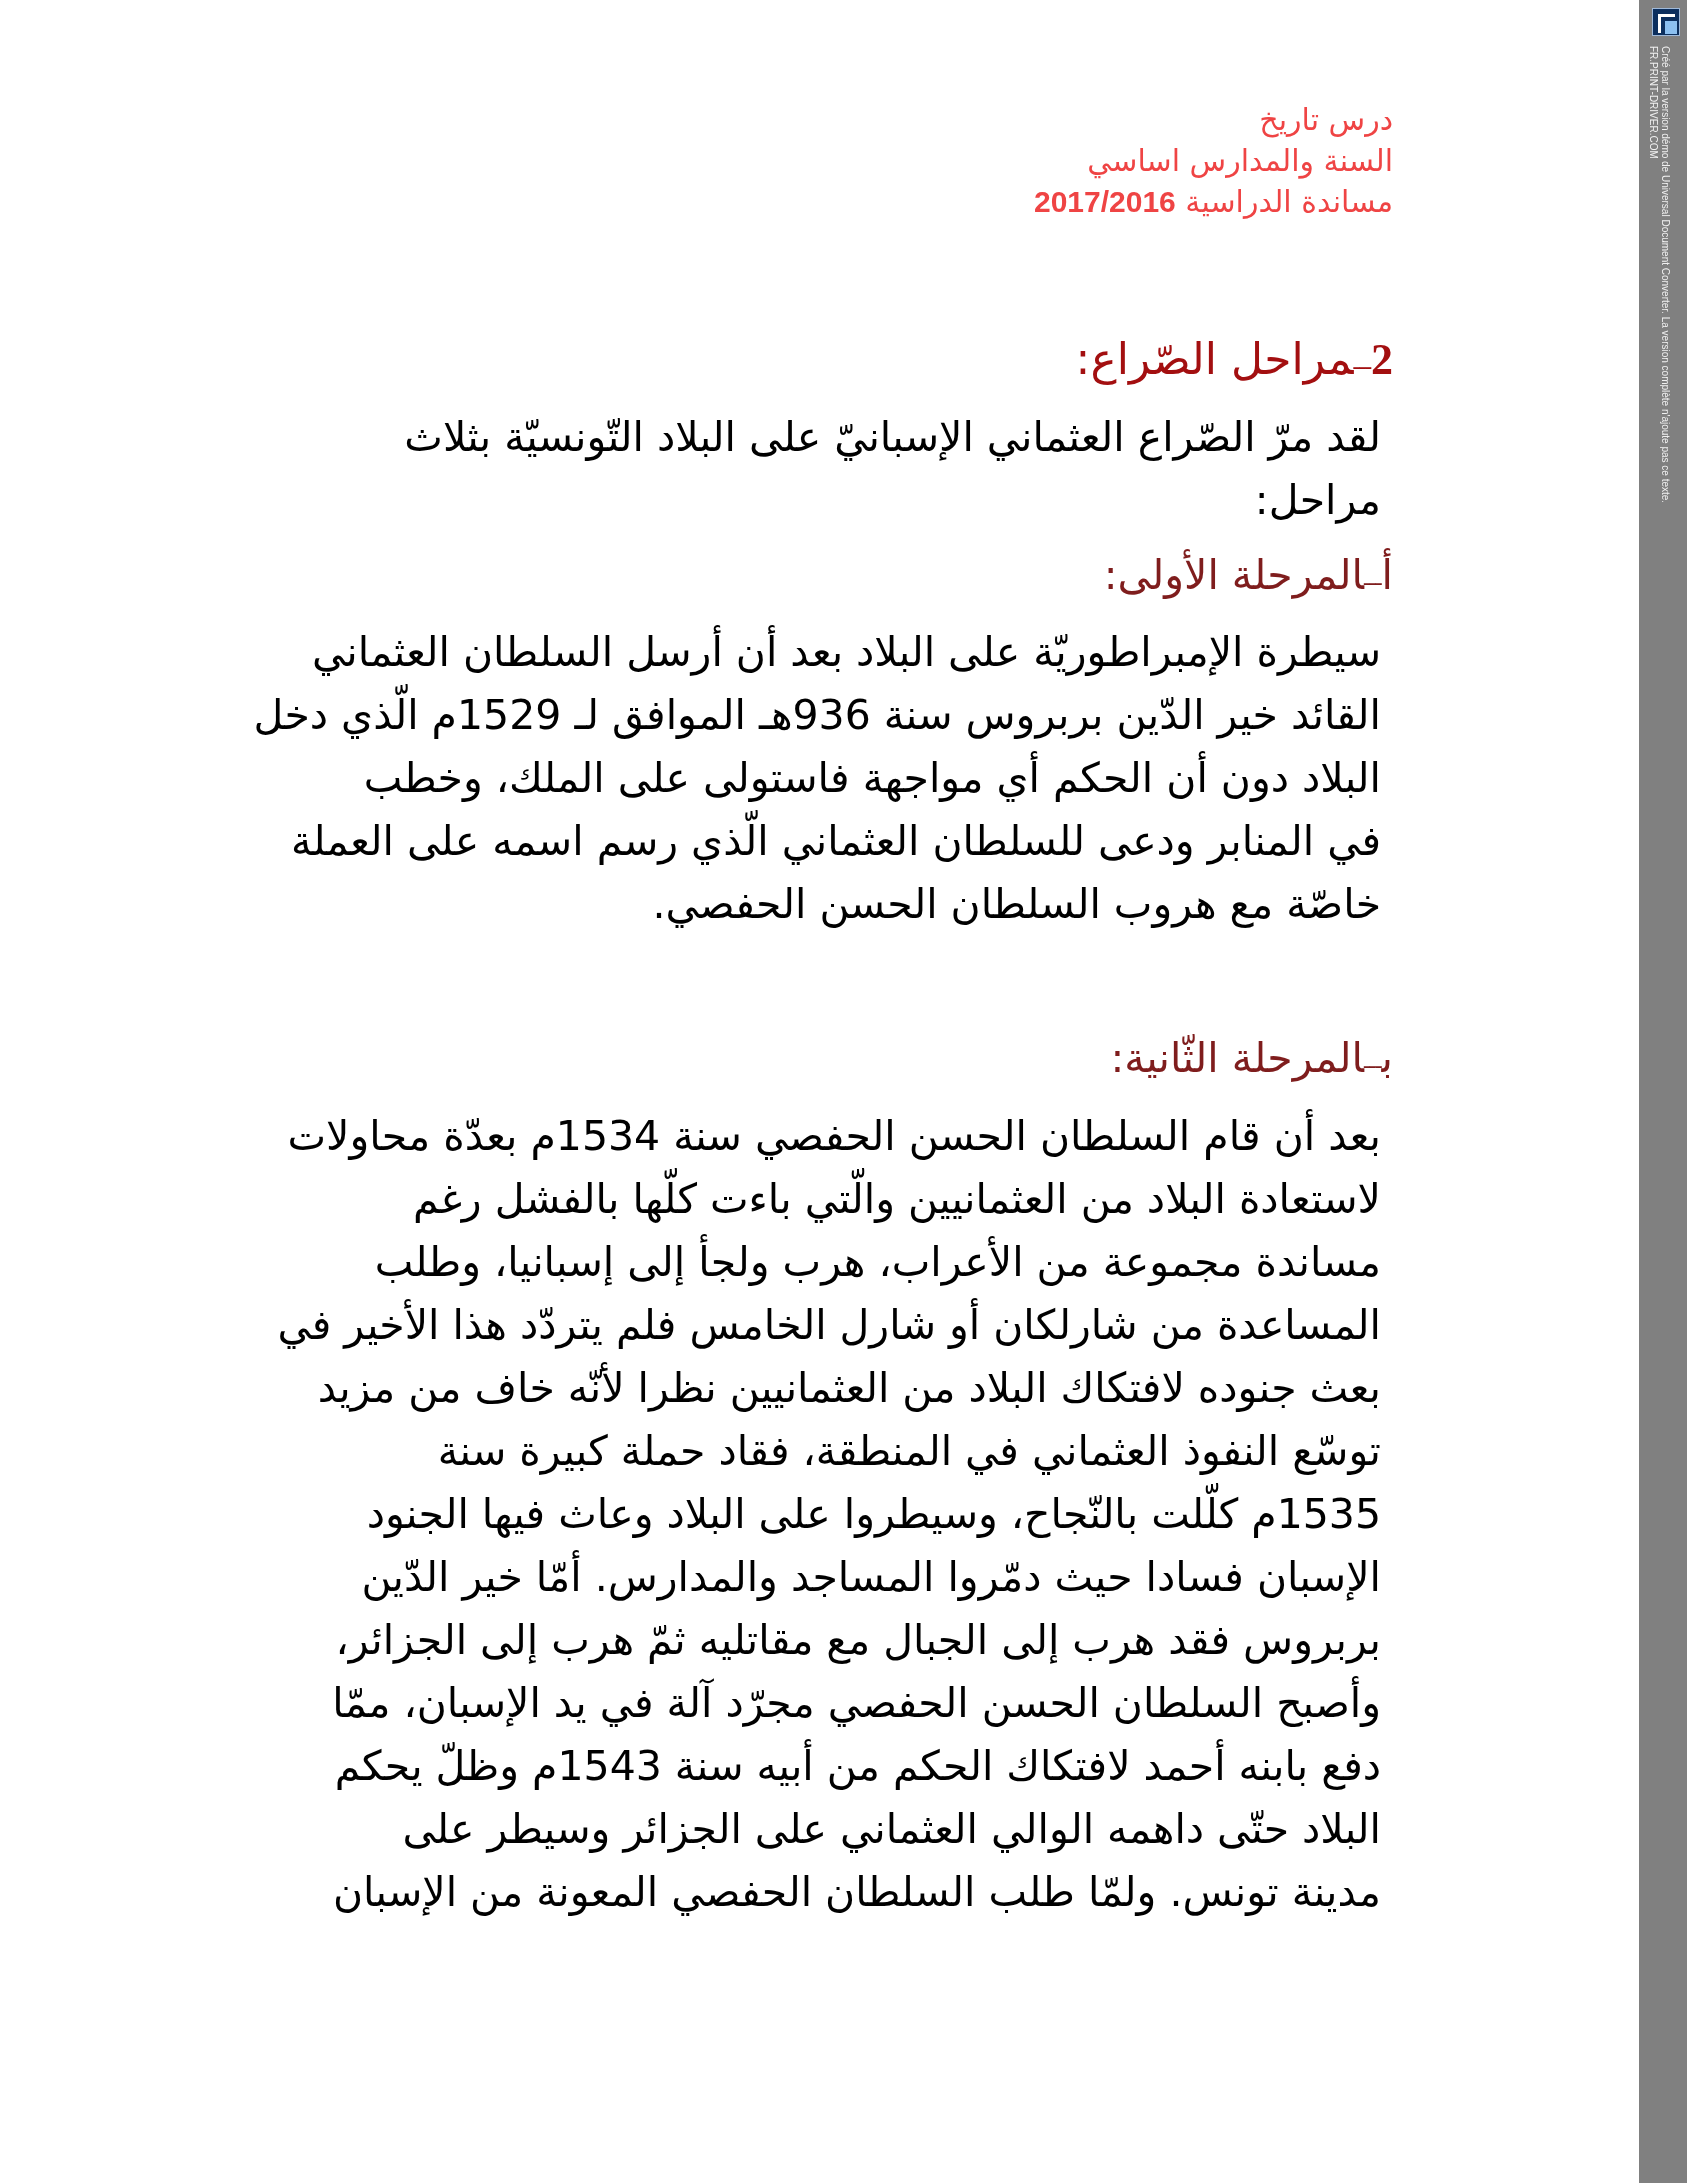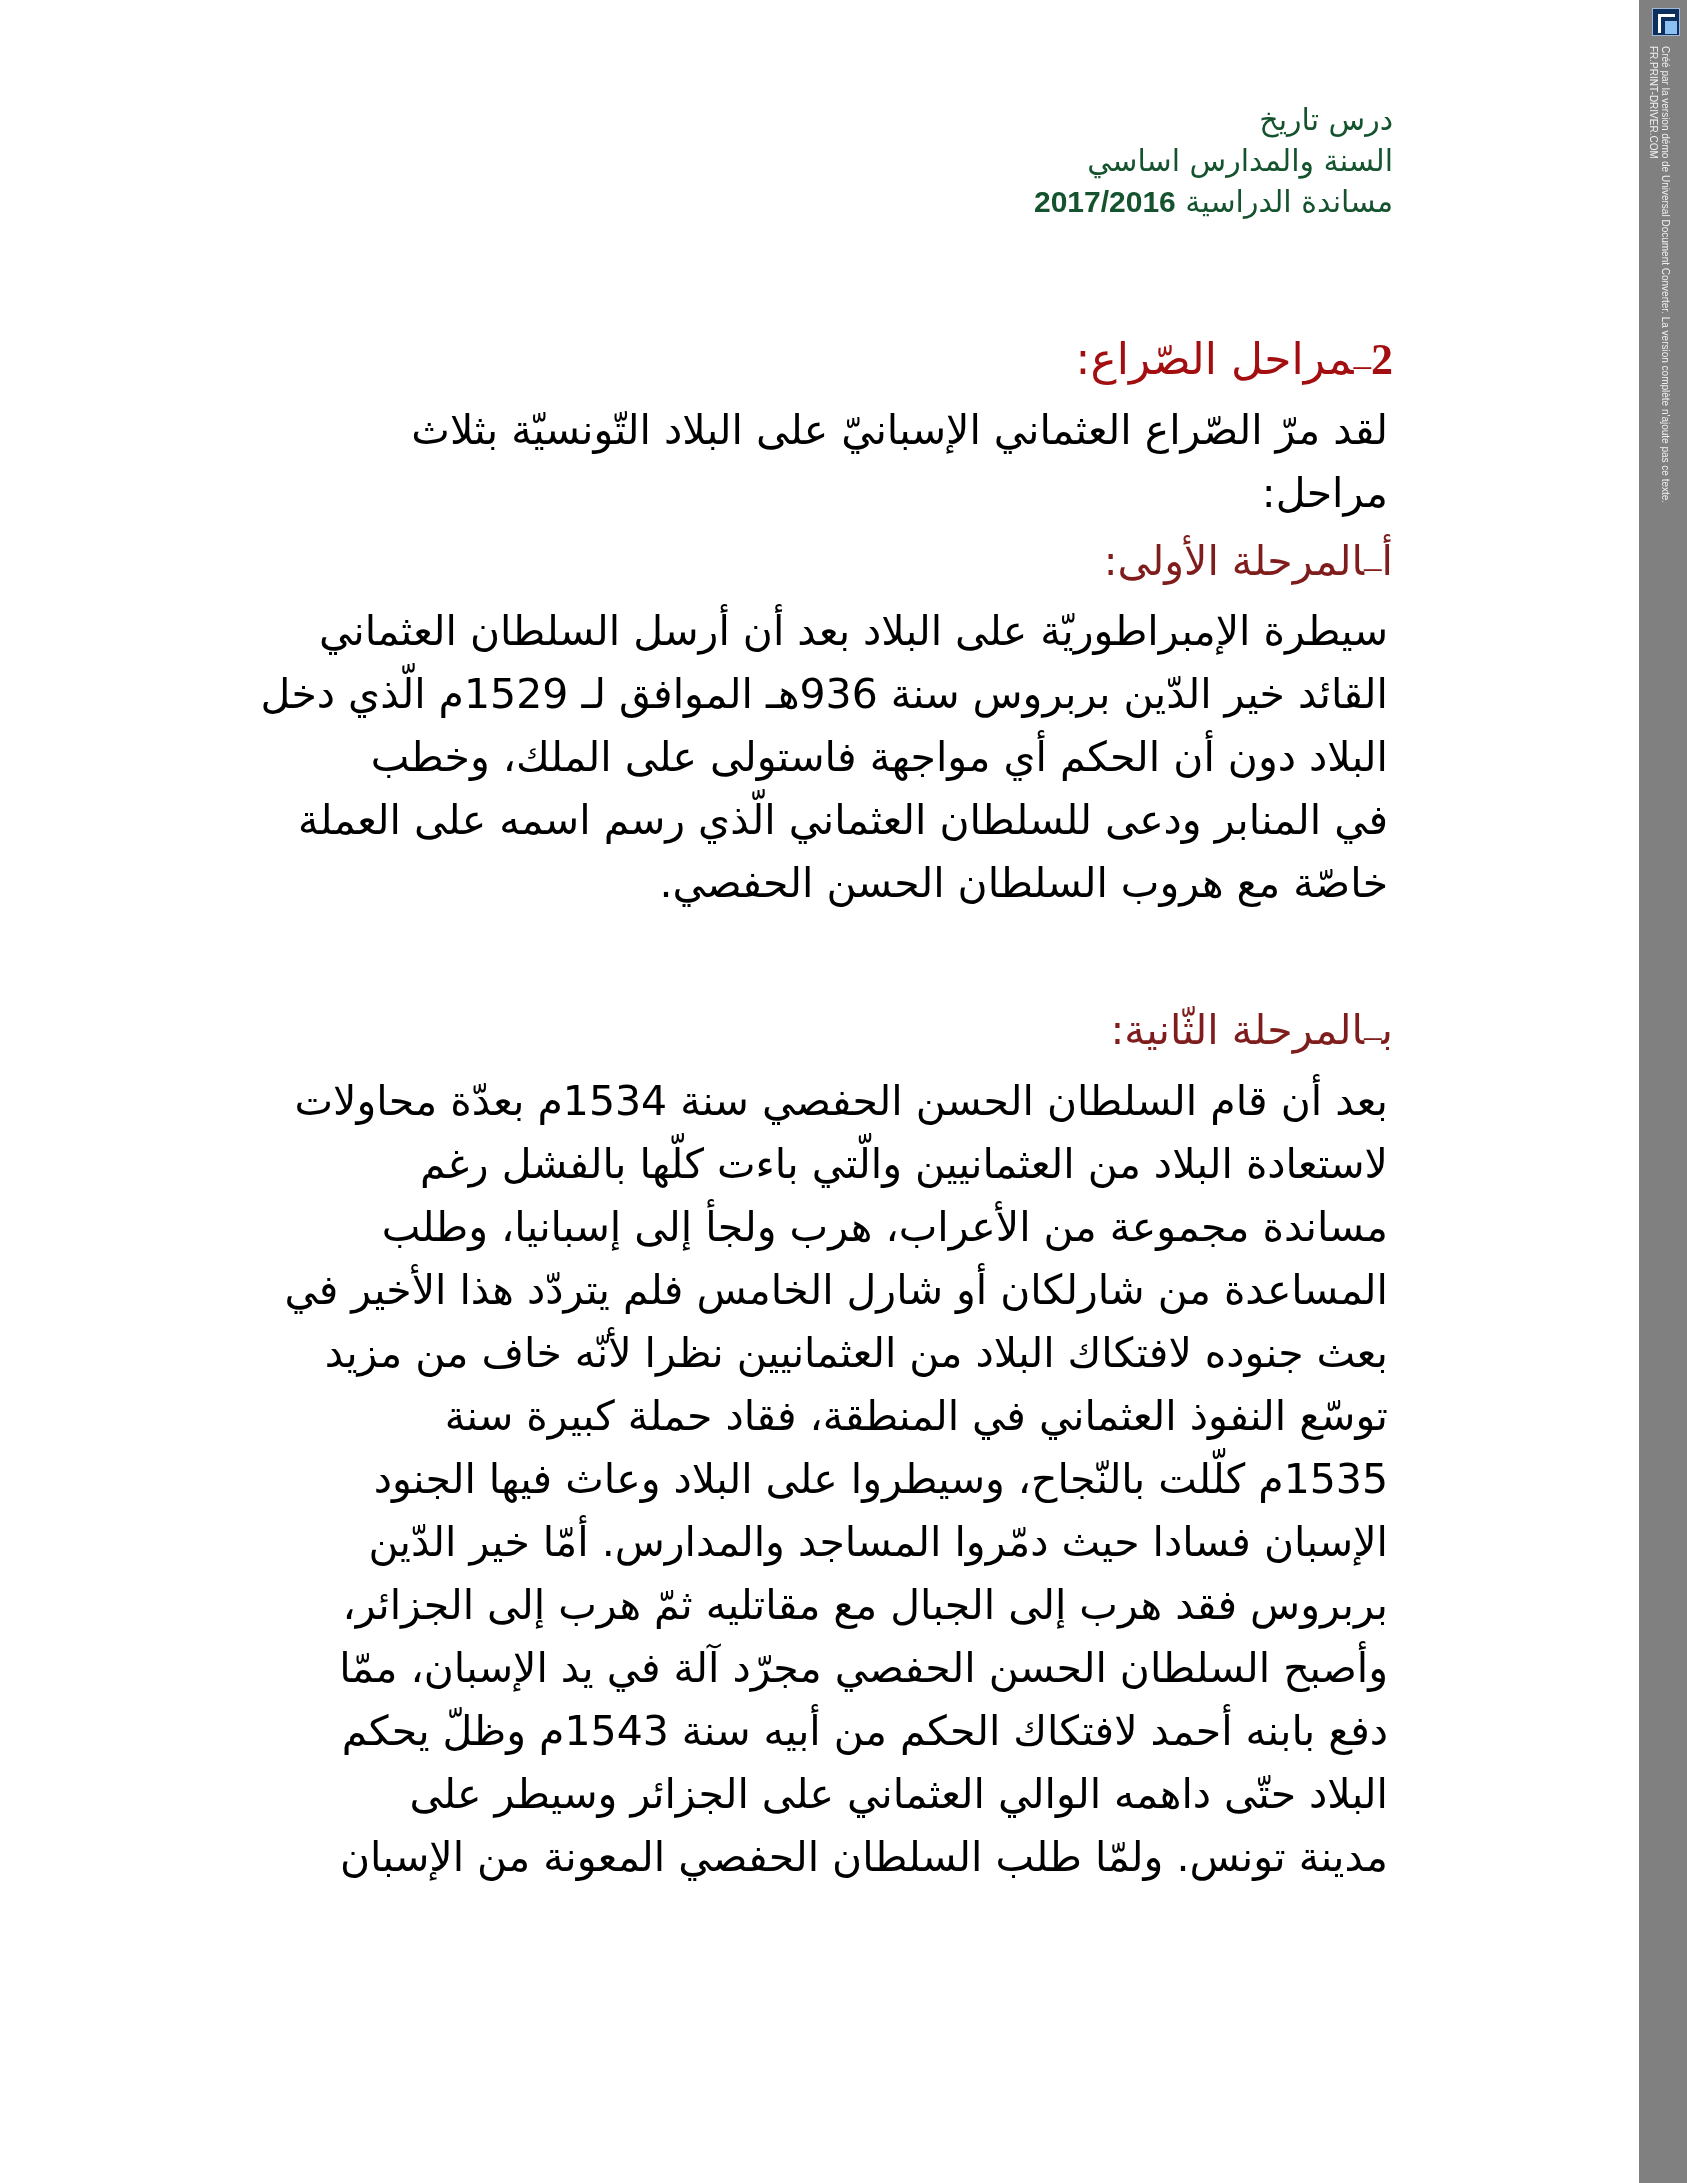--- a/index.html
+++ b/index.html
@@ -5,39 +5,39 @@
   html, body { margin: 0; padding: 0; }
   body {
     width: 1687px; height: 2183px; background: #ffffff; position: relative; overflow: hidden;
     font-family: "DejaVu Sans", sans-serif;
   }
   .page {
     position: absolute; left: 0; top: 0; width: 1639px; height: 2183px; background: #fff;
   }
   .header-block {
     position: absolute; right: 246px; top: 99px; width: 595px;
-    direction: rtl; text-align: right; color: #14532d;
+    direction: rtl; text-align: right; color: #ef4444;
     font-family: "DejaVu Sans", sans-serif; font-size: 30px; line-height: 41px;
   }
   .header-block .year { font-family: "Liberation Sans", sans-serif; font-weight: bold; }
   .content {
     position: absolute; right: 246px; top: 327px; width: 1224px;
     direction: rtl; text-align: right;
     font-family: "DejaVu Sans", sans-serif;
   }
   .sec-title {
     color: #a30f10; font-size: 44px; line-height: 63px; font-weight: normal;
   }
   .sec-title .num { font-family: "Liberation Serif", serif; font-weight: bold; }
   .kashida { font-size: 20px; font-family: "DejaVu Serif", serif; vertical-align: middle; margin: 0 0; }
   .sub-title {
     color: #7f1d1d; font-size: 41px; line-height: 63px;
   }
   .para {
-    color: #000; font-size: 41px; line-height: 63px; margin: 5px;
+    color: #000; font-size: 41px; line-height: 63px; margin: 12px;
   }
   .gap { height: 79px; }
   .sidebar {
     position: absolute; right: 0; top: 0; width: 48px; height: 2183px; background: #808080;
   }
   .logo {
     position: absolute; left: 13.2px; top: 8px; width: 28px; height: 28px;
     background: #0c2f5e; border: 0.7px solid #9fb9d9; box-sizing: border-box;
   }
   .logo .inner {

